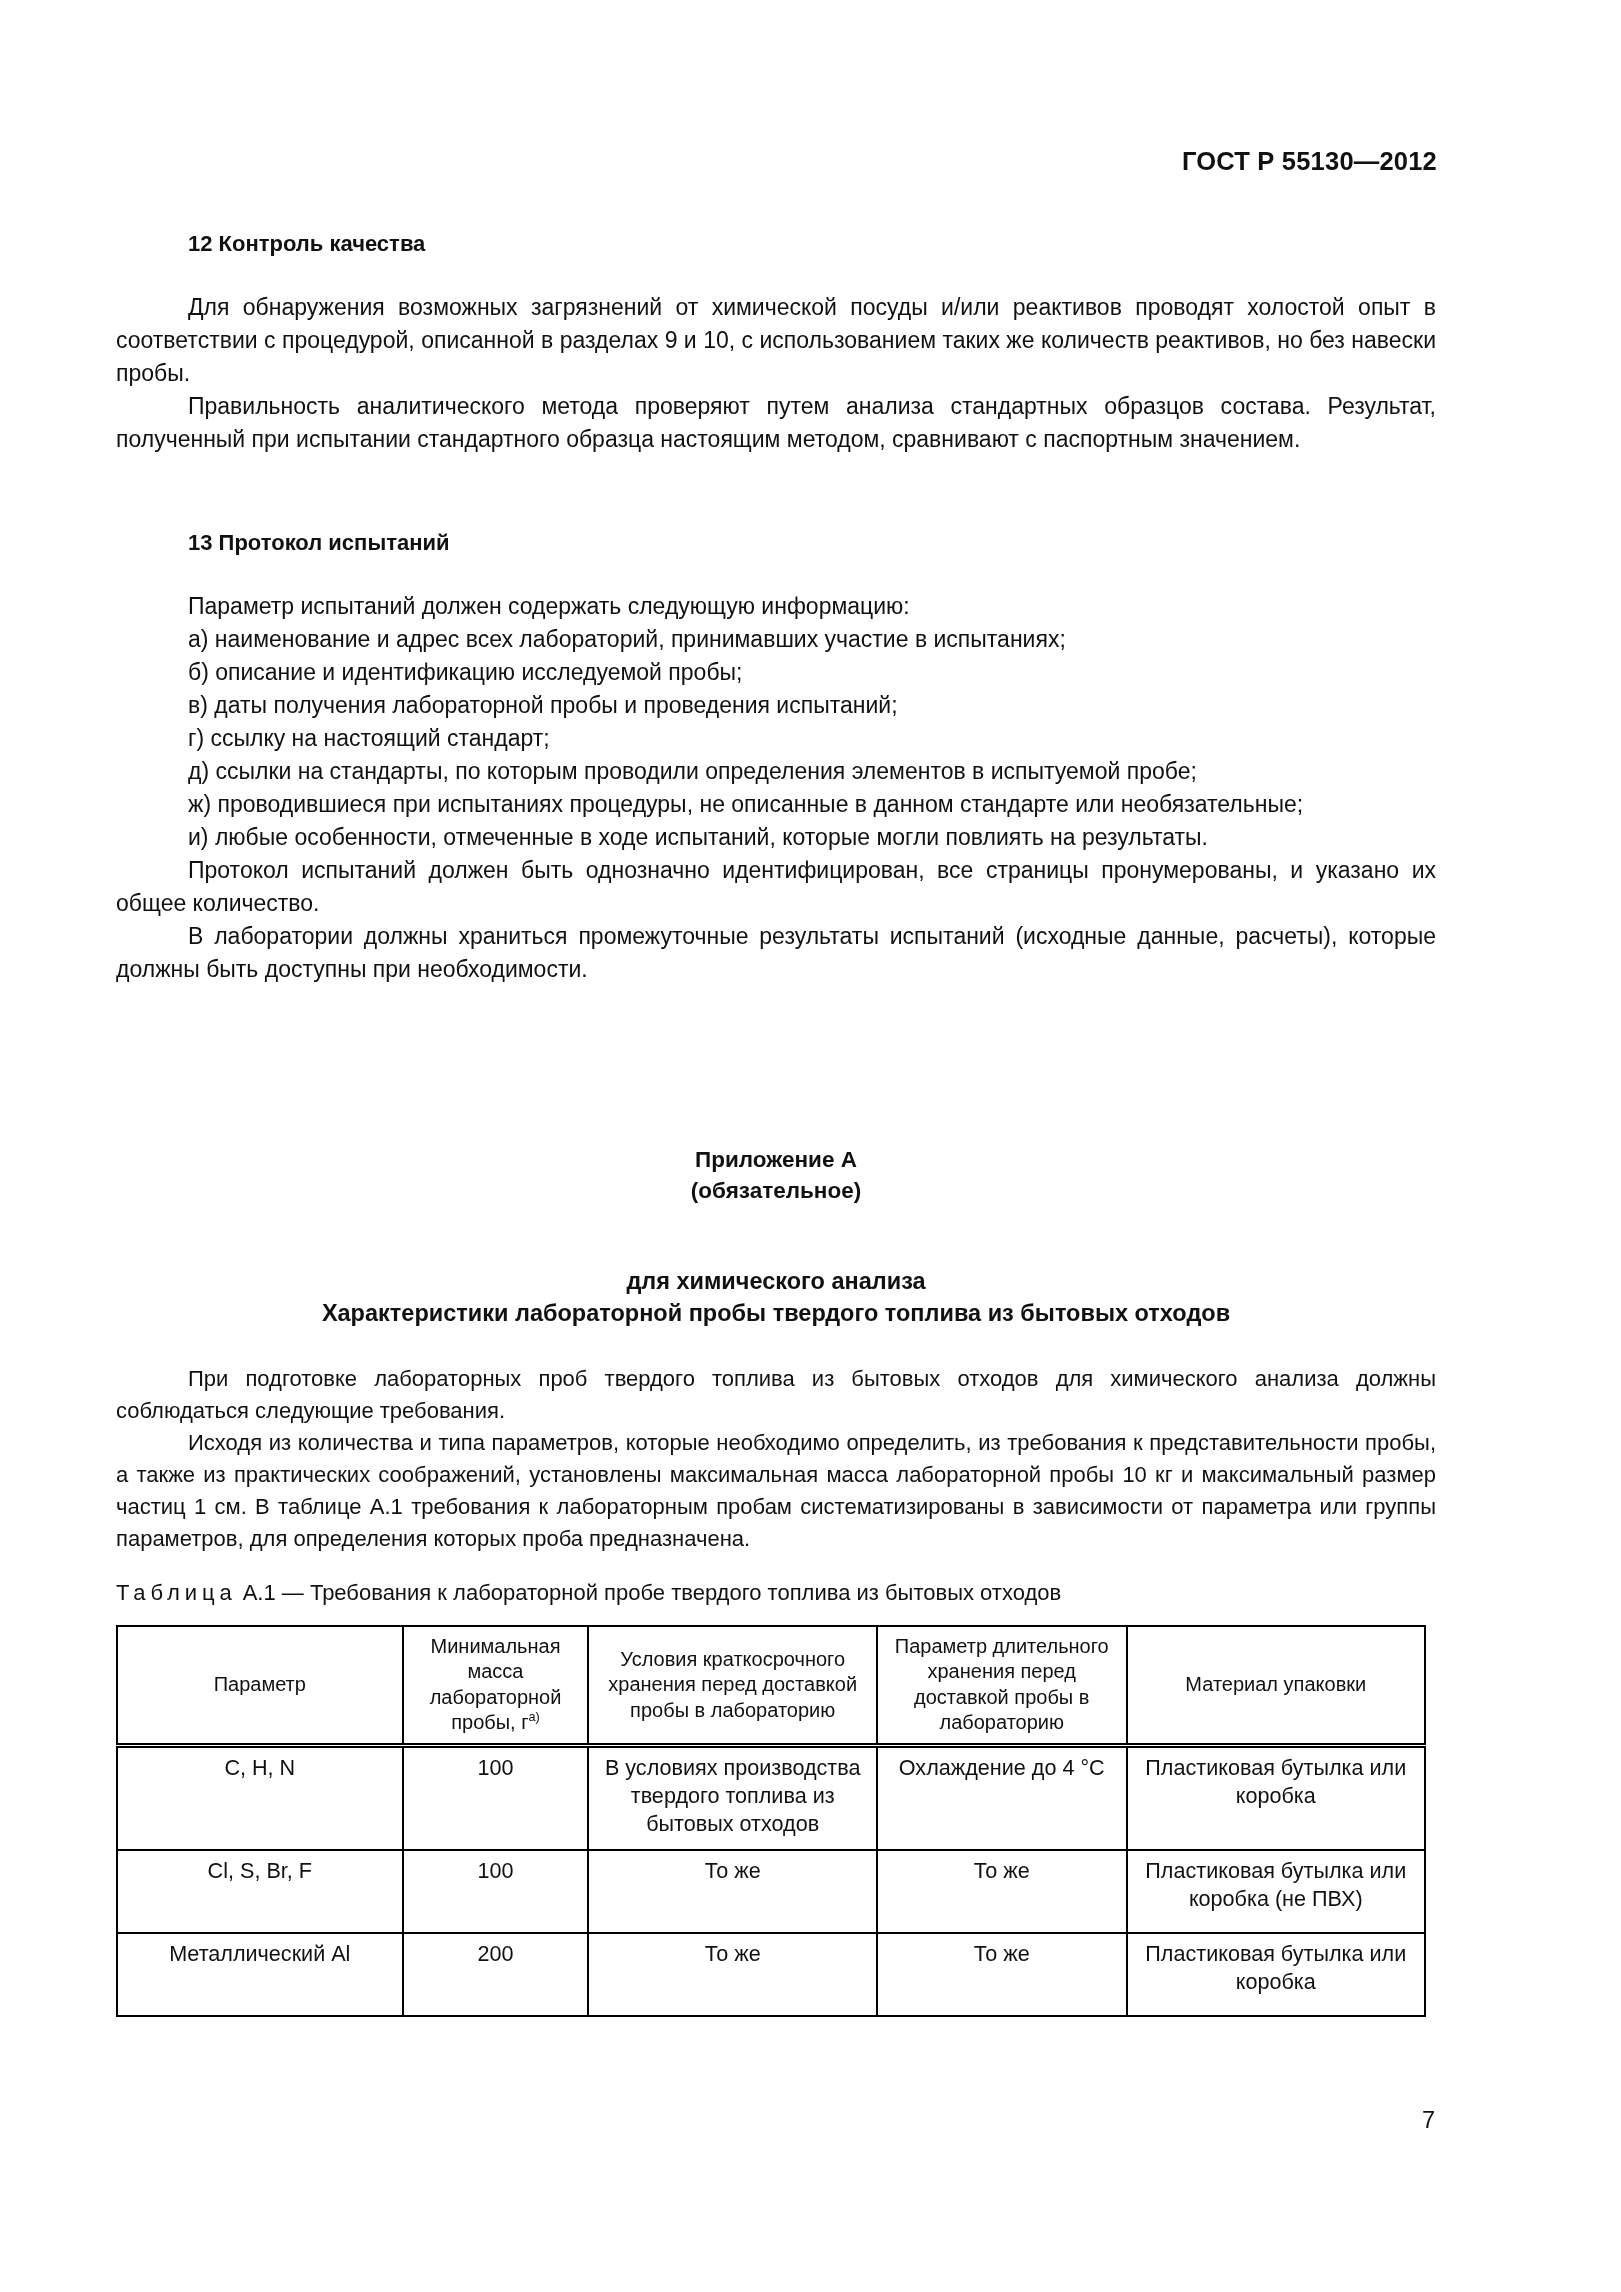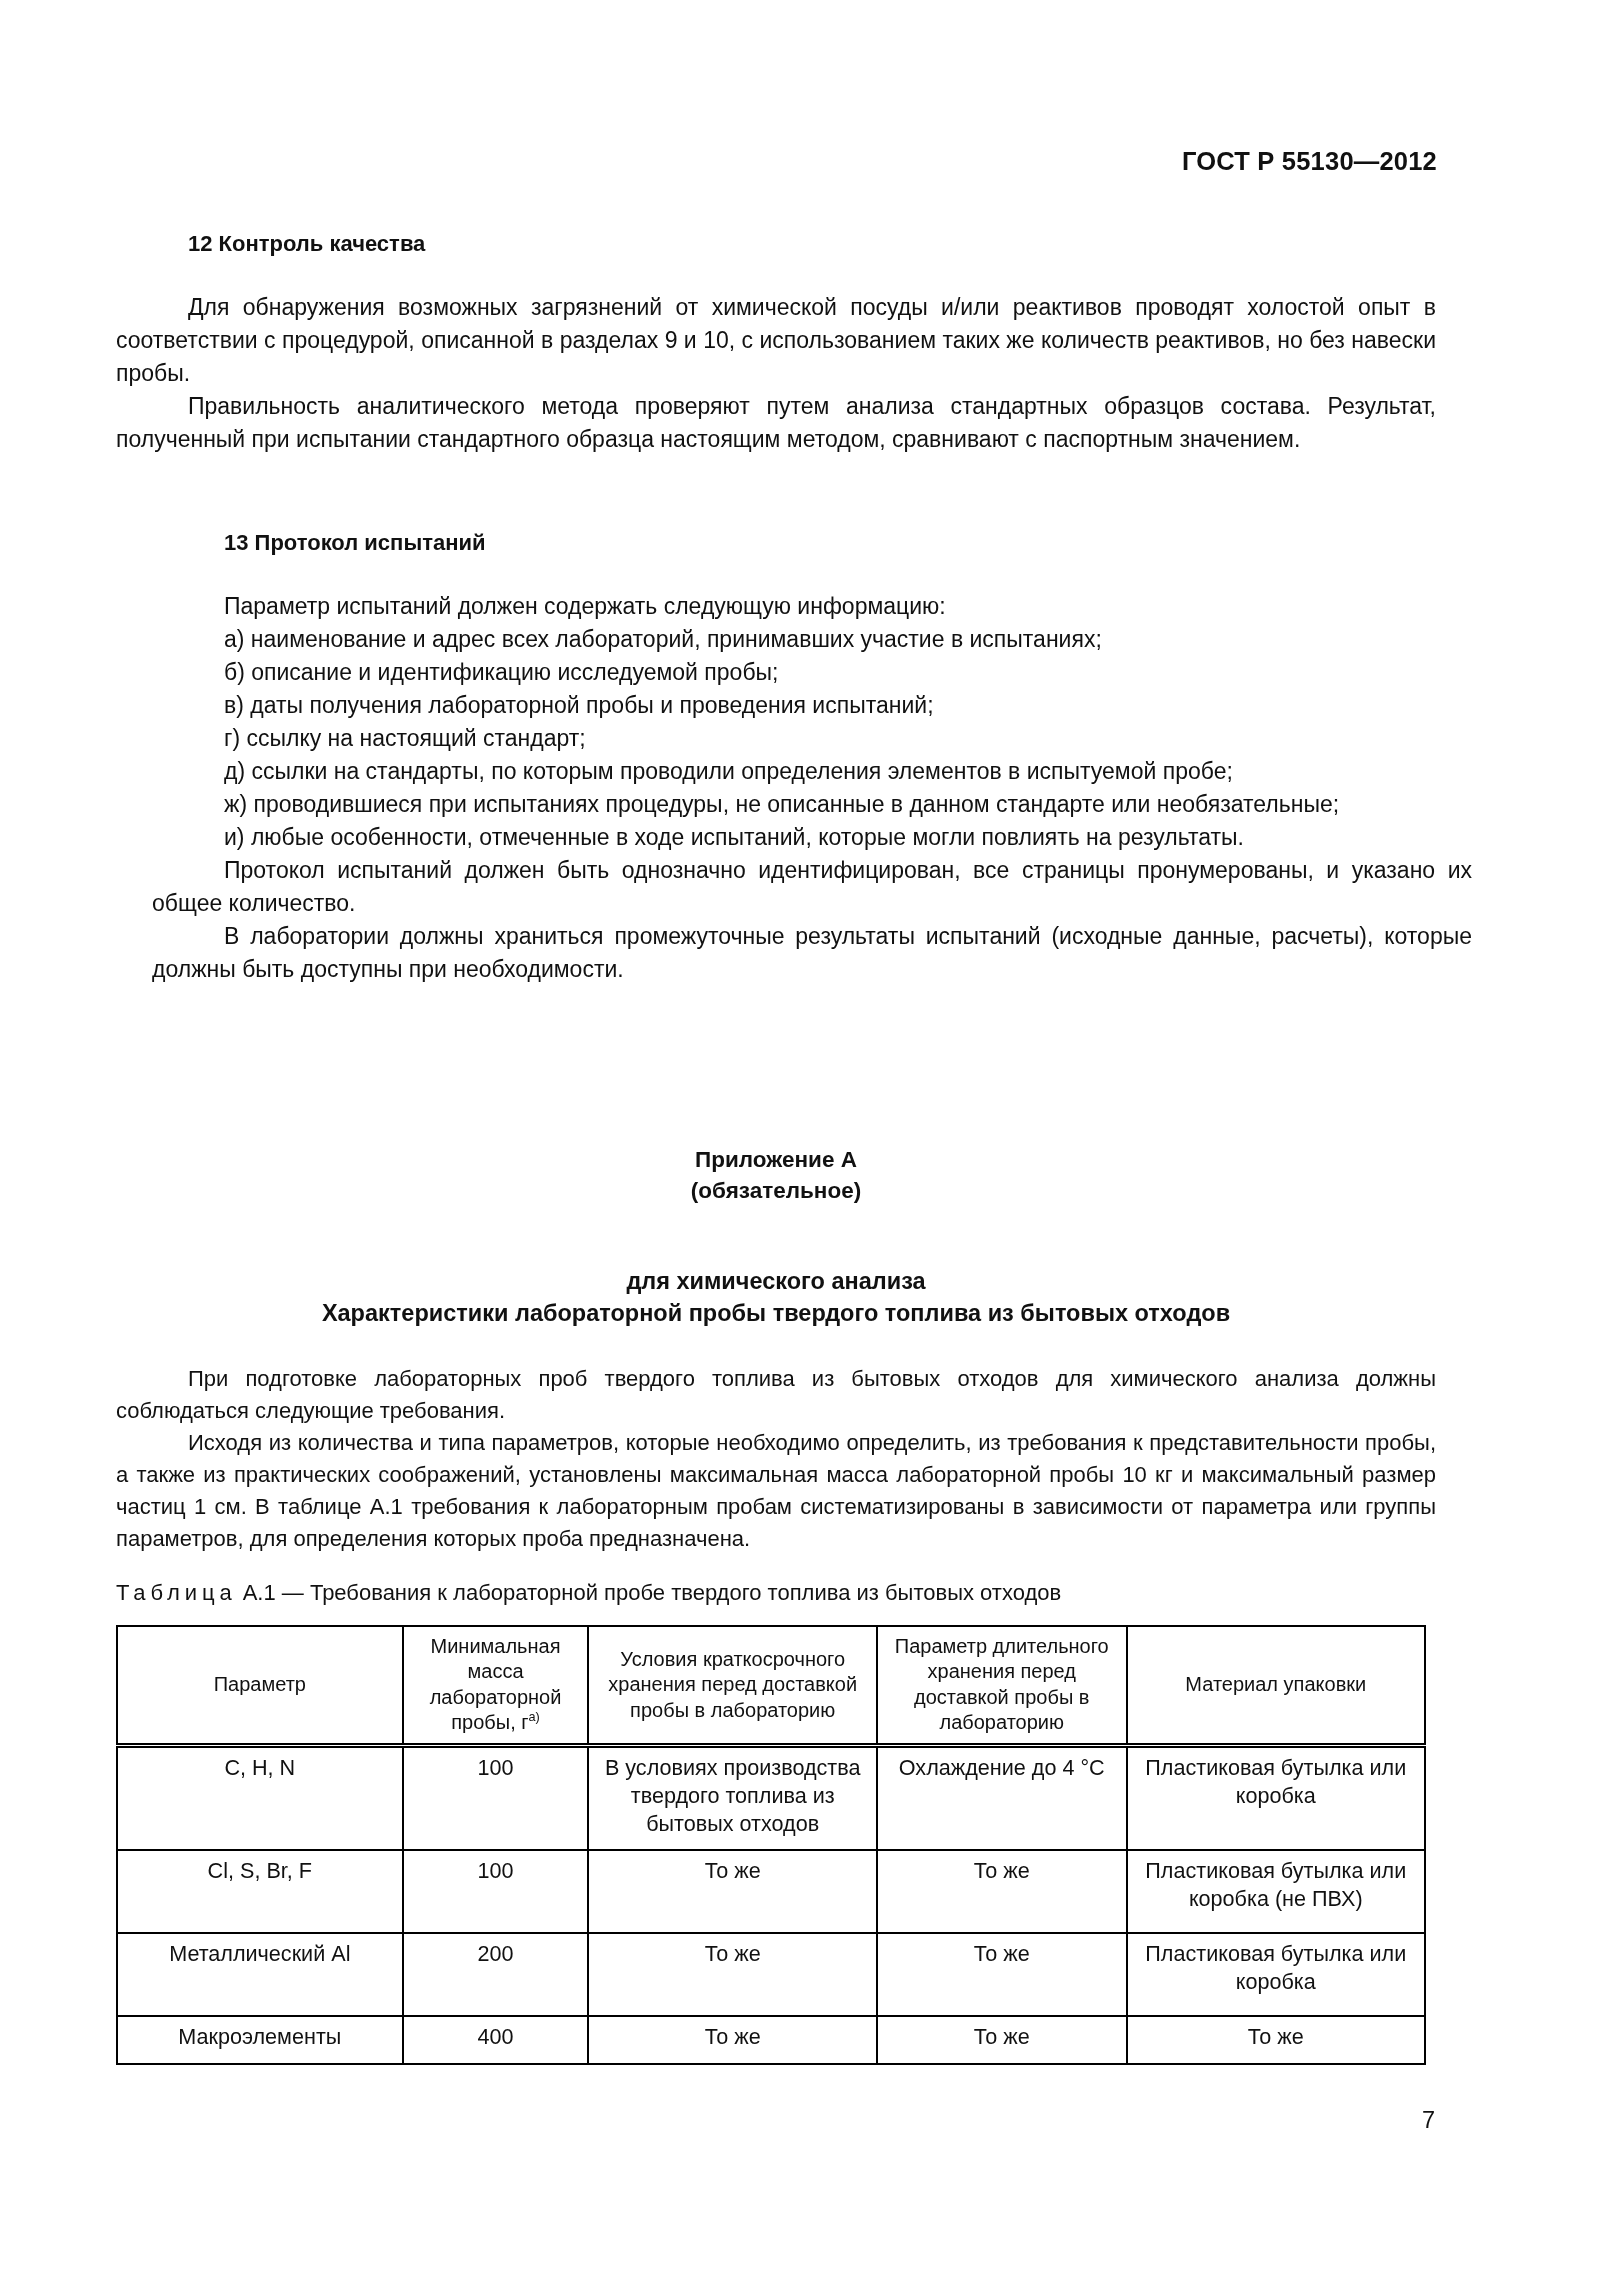--- a/index.html
+++ b/index.html
@@ -17,21 +17,21 @@
       font-size: 22px; font-weight: bold; margin: 0; padding-left: 72px;
       line-height: 51px;
     }
     .para {
       font-size: 23px; line-height: 33px; text-align: justify;
       text-indent: 72px; margin: 0;
       text-align-last: left;
     }
     .sec12 { position: absolute; top: 0; left: 0; width: 100%; }
     .sec12 .section-title { margin-bottom: 21.6px; }
-    .sec13 { position: absolute; top: 299px; left: 0; width: 100%; margin-left: 36px; }
+    .sec13 { position: absolute; top: 299px; left: 0; width: 100%; }
     .sec13 .section-title { margin-bottom: 21.6px; }
     .appendix-head {
       position: absolute; top: 926px; left: 0; width: 100%; text-align: center;
       font-size: 22.5px; font-weight: bold; line-height: 31px;
     }
     .appendix-title {
       position: absolute; top: 1047px; left: 0; width: 100%; text-align: center;
       font-size: 23.5px; font-weight: bold; line-height: 32px;
     }
     .appendix-body { position: absolute; top: 1145px; left: 0; width: 100%; }
@@ -141,25 +141,18 @@
         <td>То же</td>
         <td>Пластиковая бутылка или коробка (не ПВХ)</td>
       </tr>
       <tr class="row-tall">
         <td class="param">Металлический Al</td>
         <td>200</td>
         <td>То же</td>
         <td>То же</td>
         <td>Пластиковая бутылка или коробка</td>
       </tr>
-      <tr>
-        <td class="param">Макроэлементы</td>
-        <td>400</td>
-        <td>То же</td>
-        <td>То же</td>
-        <td>То же</td>
-      </tr>
     </tbody>
   </table>
 </div>
 
 <div class="page-number">7</div>
 
 
 </body></html>

